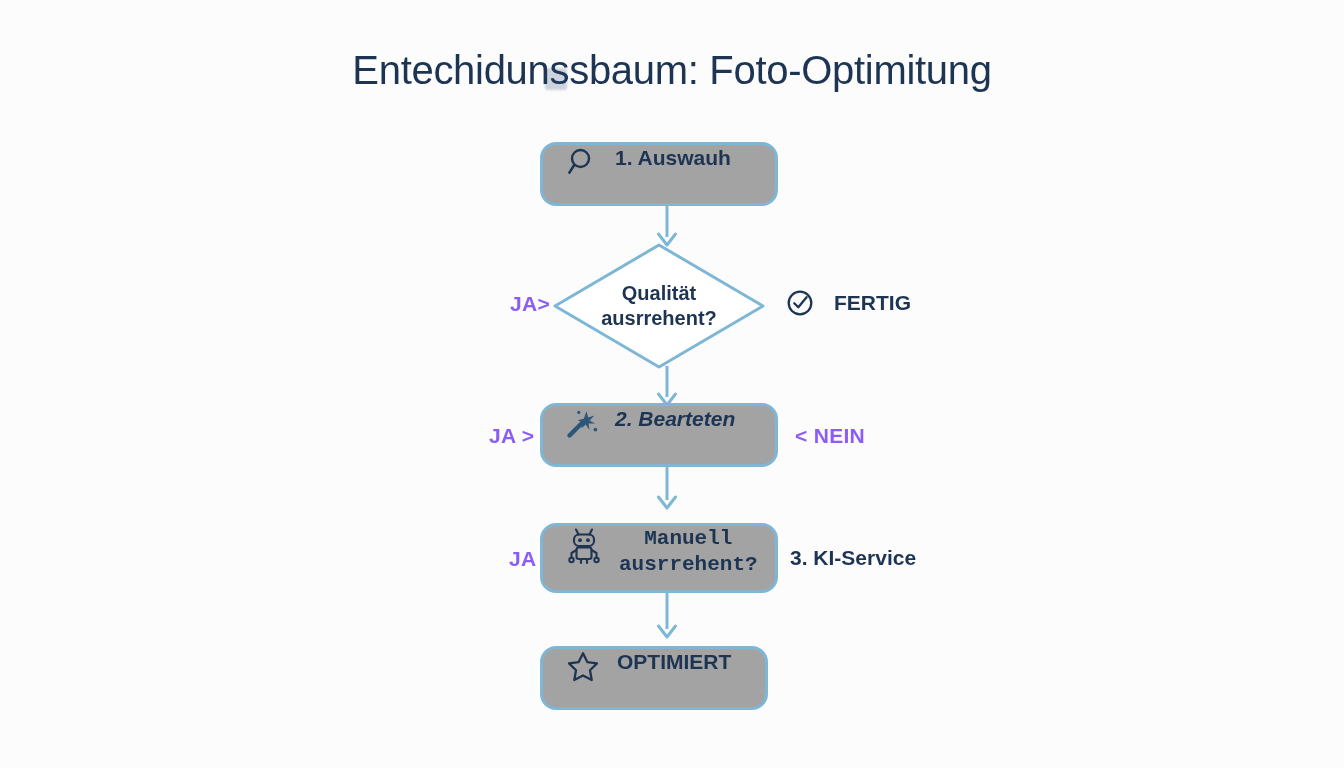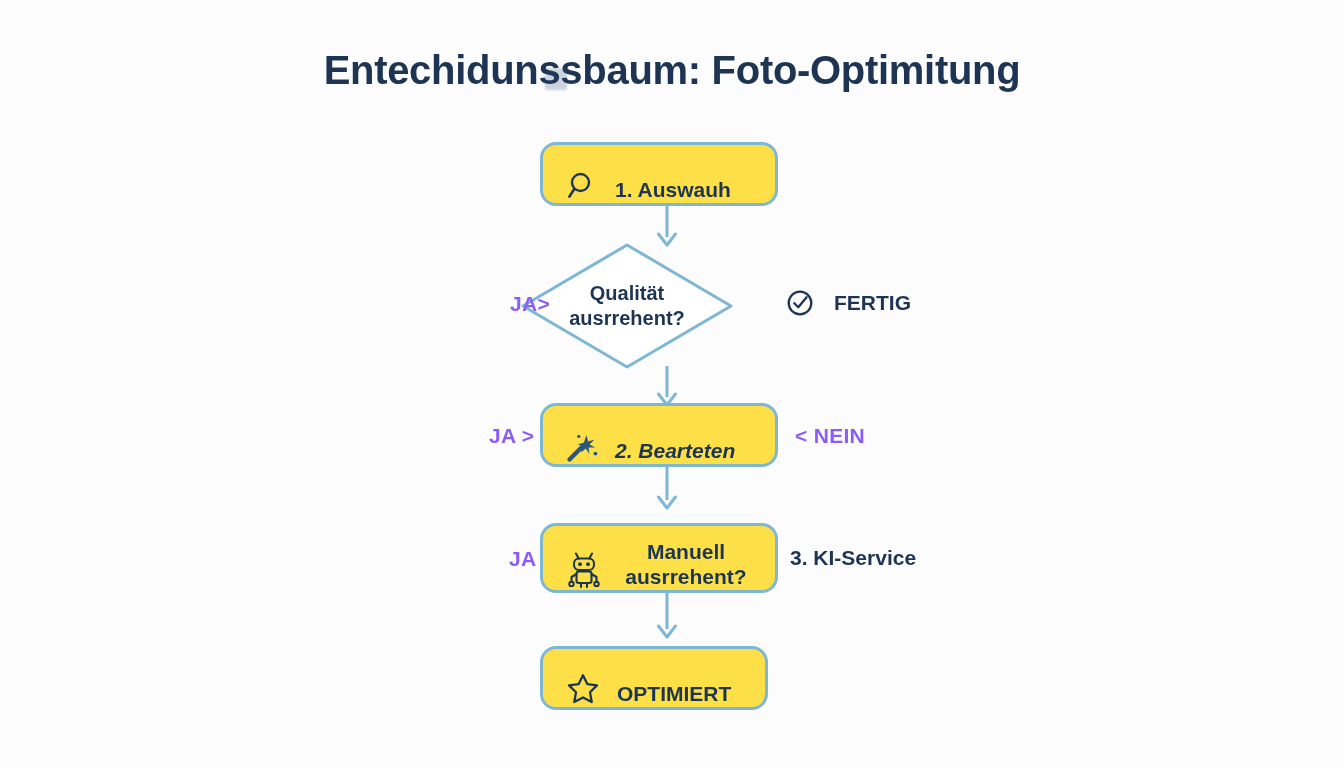--- a/index.html
+++ b/index.html
@@ -22,58 +22,59 @@
   }
 
   
   .title {
     position: absolute;
     left: 0;
     top: 48px;
     width: 1344px;
     text-align: center;
     font-size: 40px;
-    font-weight: bold;
+    font-weight: normal;
     color: #1d3553;
     letter-spacing: -0.3px;
     white-space: nowrap;
   }
   .title-glitch {
     position: absolute;
     left: 545px;
     top: 68px;
     width: 22px;
     height: 22px;
     background: rgba(40, 70, 105, 0.22);
     filter: blur(1.2px);
     border-radius: 2px;
     pointer-events: none;
   }
 
   
   .node {
     position: absolute;
     box-sizing: border-box;
-    background: #fde047;
+    background: #a3a3a3;
     border: 3px solid #7eb7d6;
     border-radius: 16px;
     display: flex;
-    align-items: flex-end;
+    align-items: flex-start;
     gap: 16px;
     padding: 0 22px;
   }
   .node-label {
     font-size: 21px;
     font-weight: bold;
     color: #1d3553;
     line-height: 1.22;
   }
   .node-label.center {
     text-align: center;
     flex: 1;
+    font-family: Liberation Mono, monospace;
   }
 
   .icon-wrap {
     display: flex;
     align-items: center;
     justify-content: center;
     flex: 0 0 auto;
   }
 
   
@@ -144,21 +145,21 @@
     <span class="node-label">1. Auswauh</span>
   </div>
 
   <div class="arrow" style="left:651px; top:206px;">
     <svg width="32" height="42" viewBox="0 0 32 42">
       <line x1="16" y1="0" x2="16" y2="31" stroke="#7eb7d6" stroke-width="3"></line>
       <path d="M7.5 28 L16 39 L24.5 28" fill="none" stroke="#7eb7d6" stroke-width="3" stroke-linecap="round" stroke-linejoin="round"></path>
     </svg>
   </div>
 
-  <div class="diamond-wrap" style="left:520px; top:242px; width:214px; height:128px;">
+  <div class="diamond-wrap" style="left:552px; top:242px; width:214px; height:128px;">
     <svg width="214" height="128" viewBox="0 0 214 128">
       <polygon points="107,3 211,64 107,125 3,64" fill="#ffffff" stroke="#7eb7d6" stroke-width="3" stroke-linejoin="round"></polygon>
     </svg>
     <div class="diamond-text">
       <span>Qualität</span>
       <span>ausrrehent?</span>
     </div>
   </div>
 
   <div class="side-label" style="left:510px; top:292px;">JA&gt;</div>

